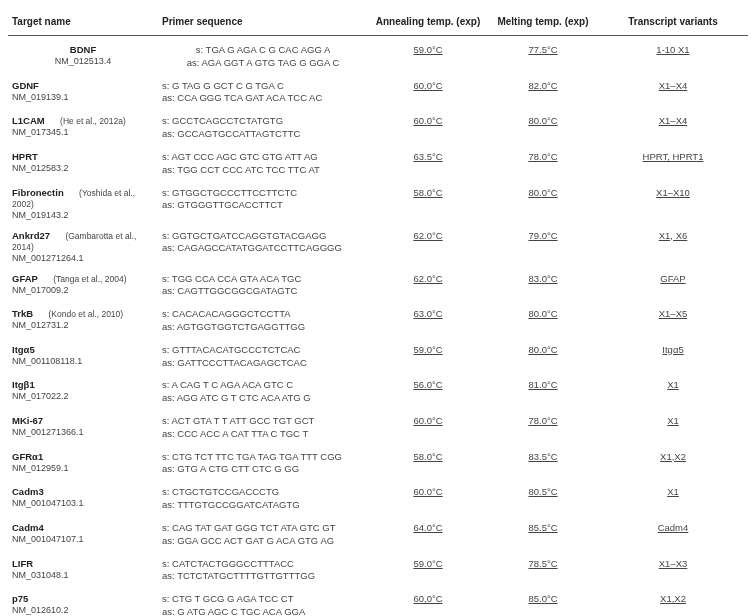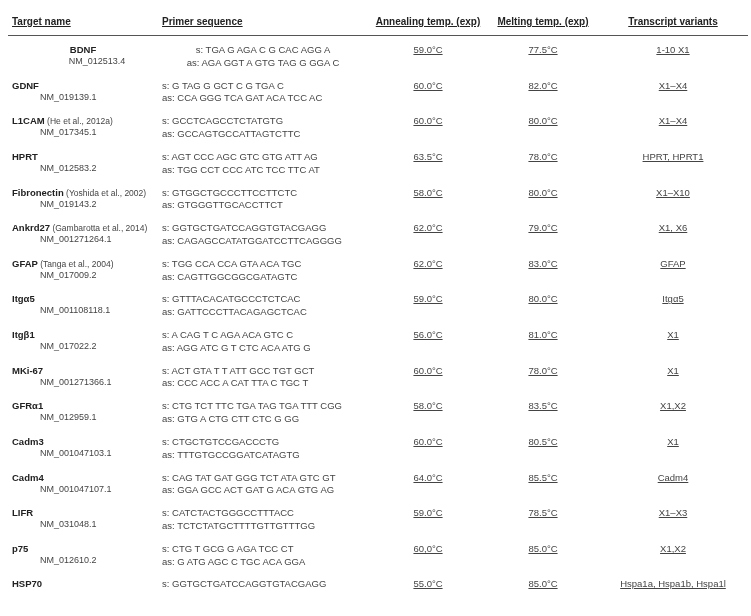--- a/index.html
+++ b/index.html
@@ -18,34 +18,33 @@
     table-layout: fixed;
   }
   thead th {
     text-align: left;
     font-weight: bold;
     font-size: 10px;
     padding: 6px 4px 8px 4px;
     border-bottom: 1px solid #555;
     color: #222;
     vertical-align: top;
-    text-decoration: underline;
   }
   thead th.center { text-align: center; }
   tbody td {
     padding: 5px 4px;
     vertical-align: top;
     font-size: 9.5px;
     color: #444;
   }
   tbody tr:first-child td { padding-top: 8px; text-align: center; }
   td.center { text-align: center; text-decoration: underline; }
   .target-name { font-weight: bold; color: #222; }
-  .target-name .ref { font-weight: normal; font-size: 8.5px; color:#444; }
-  .accession { font-weight: normal; font-size: 9px; color:#444; display:block; margin-top:1px;margin-left:28px;}
+  .target-name .ref { font-weight: normal; font-size: 8.5px; color:#444;padding-left:13px; }
+  .accession { font-weight: normal; font-size: 9px; color:#444; display:block; margin-top:1px;}
   .primer { font-family: Arial, Helvetica, sans-serif; font-size: 9.5px; color:#444; line-height:1.35;}
   col.c1 { width: 150px; }
   col.c2 { width: 210px; }
   col.c3 { width: 120px; }
   col.c4 { width: 110px; }
   col.c5 { width: 150px; }
 </style>
 </head>
 <body>
 
@@ -131,20 +130,30 @@
         <td><span class="target-name">GFAP<span class="ref"> (Tanga et al., 2004)</span></span><span class="accession">NM_017009.2</span></td>
         <td class="primer">
           <div>s: TGG CCA CCA GTA ACA TGC</div>
           <div>as: CAGTTGGCGGCGATAGTC</div>
         </td>
         <td class="center">62.0°C</td>
         <td class="center">83.0°C</td>
         <td class="center">GFAP</td>
       </tr>
       <tr>
+        <td><span class="target-name">TrkB<span class="ref"> (Kondo et al., 2010)</span></span><span class="accession">NM_012731.2</span></td>
+        <td class="primer">
+          <div>s: CACACACAGGGCTCCTTA</div>
+          <div>as: AGTGGTGGTCTGAGGTTGG</div>
+        </td>
+        <td class="center">63.0°C</td>
+        <td class="center">80.0°C</td>
+        <td class="center">X1–X5</td>
+      </tr>
+      <tr>
         <td><span class="target-name">Itgα5</span><span class="accession">NM_001108118.1</span></td>
         <td class="primer">
           <div>s: GTTTACACATGCCCTCTCAC</div>
           <div>as: GATTCCCTTACAGAGCTCAC</div>
         </td>
         <td class="center">59.0°C</td>
         <td class="center">80.0°C</td>
         <td class="center">Itgα5</td>
       </tr>
       <tr>

